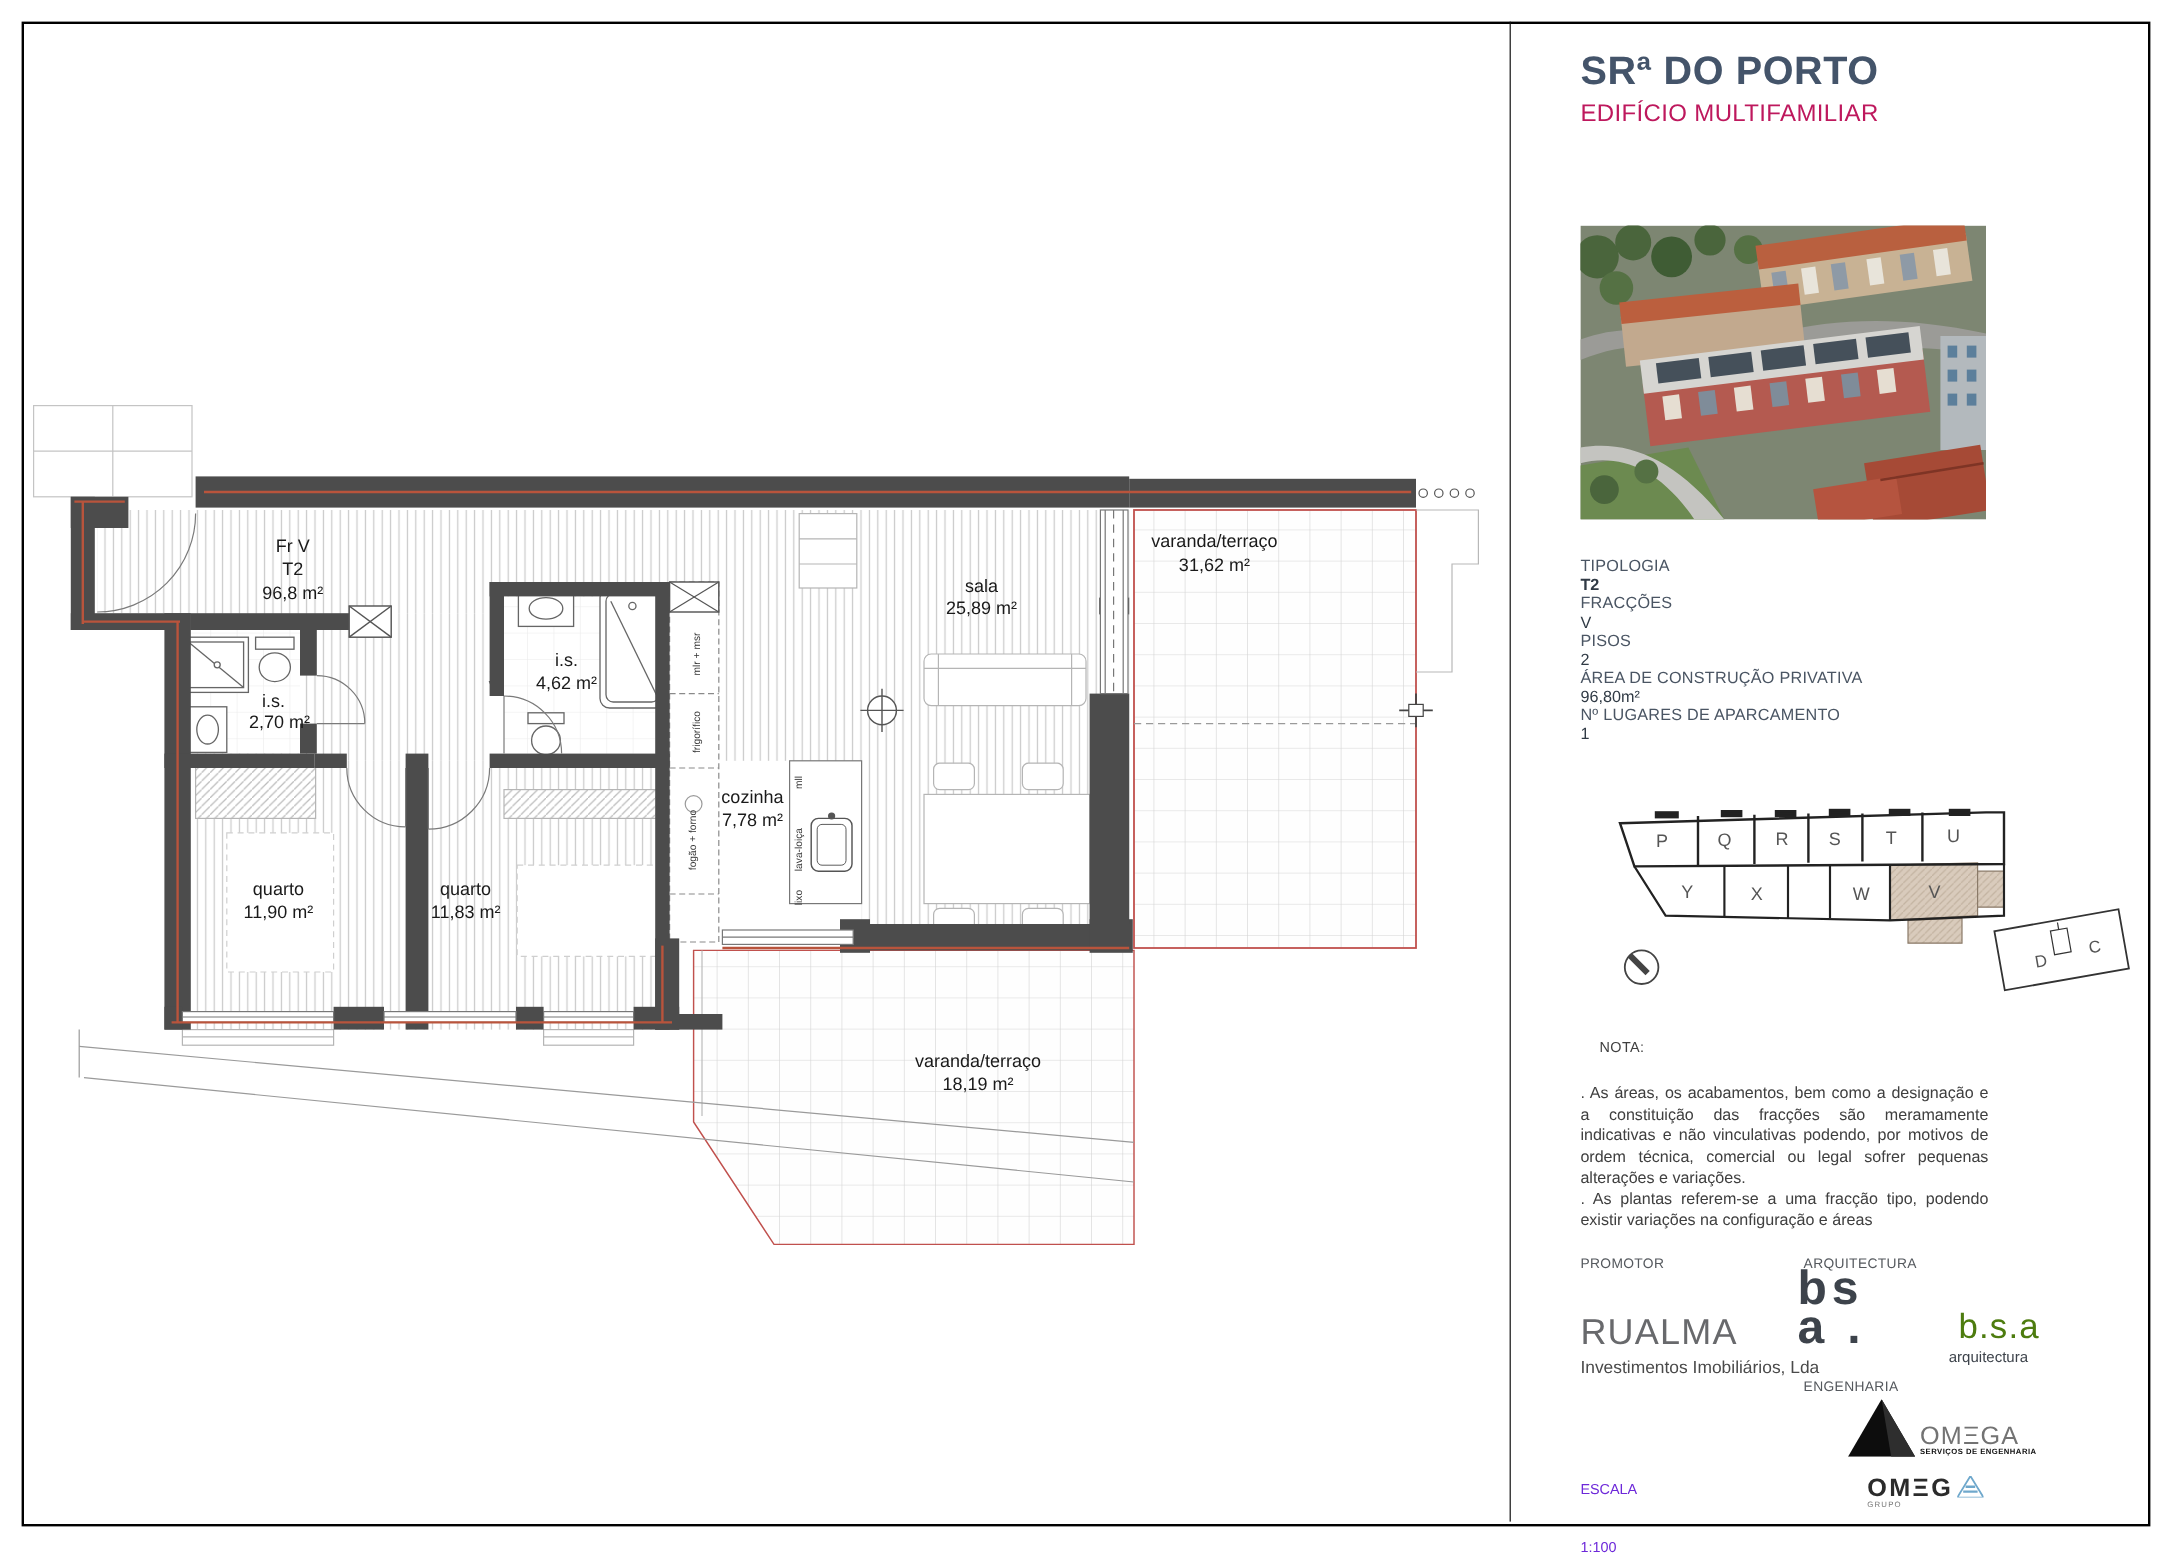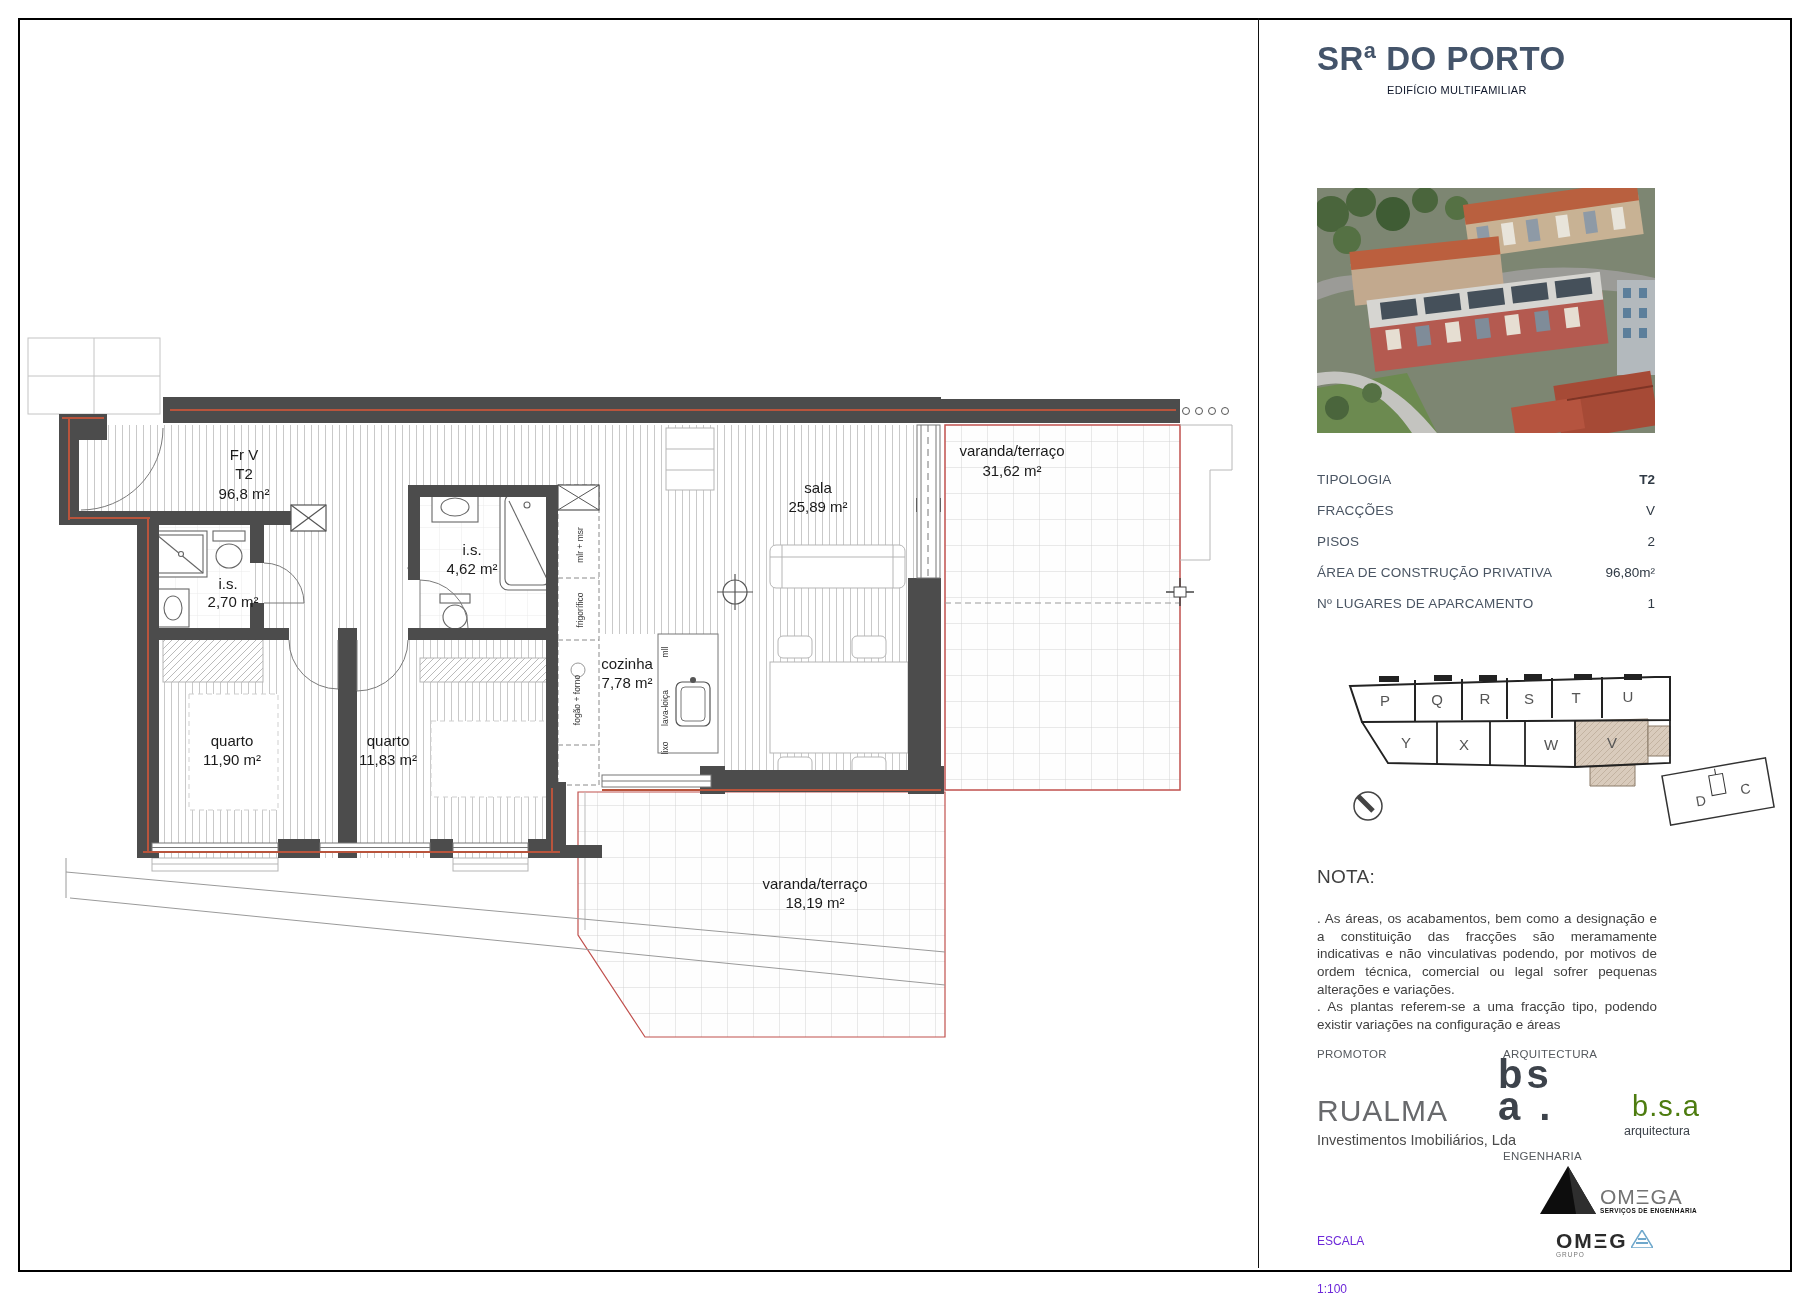--- a/index.html
+++ b/index.html
@@ -4,30 +4,30 @@
 <style>
   html,body{margin:0;padding:0;background:#ffffff;}
   body{width:1813px;height:1299px;position:relative;overflow:hidden;
        font-family:"Liberation Sans","DejaVu Sans",sans-serif;color:#222;}
   .abs{position:absolute;}
   
   .frame{left:18px;top:18px;width:1770px;height:1250px;border:2px solid #000;}
   .divider{left:1258px;top:18px;width:0;height:1250px;border-left:1.5px solid #111;}
   
   .title{left:1317px;top:40px;width:360px;font-size:33px;font-weight:bold;color:#44546A;letter-spacing:.5px;}
-  .subtitle{left:1387px;top:84px;width:360px;font-size:11px;color:#0f172a;letter-spacing:.3px;}
+  .subtitle{left:1317px;top:84px;width:360px;font-size:20px;color:#be185d;letter-spacing:.3px;}
   .photo{left:1317px;top:188px;width:338px;height:245px;}
   .specs{left:1317px;top:464px;width:338px;}
-  .spec-row{display:flex;justify-content:space-between;height:31px;align-items:center;}
+  .spec-row{display:flex;justify-content:space-between;height:31px;flex-direction:column;}
   .spec-row .lbl{font-size:13.5px;color:#4a5563;letter-spacing:.2px;}
   .spec-row .val{font-size:13.5px;color:#303a45;}
   .spec-row .val.b{font-weight:bold;}
   .keyplan{left:1340px;top:664px;width:448px;height:172px;}
   .nota{left:1317px;top:866px;width:340px;color:#3f3f3f;}
-  .nota h4{margin:0 0 22px 0;font-size:19px;font-weight:normal;letter-spacing:.3px;}
+  .nota h4{margin:0 0 22px 16px;font-size:12px;font-weight:normal;letter-spacing:.3px;}
   .nota p{margin:0;font-size:13.4px;line-height:1.32;text-align:justify;}
   .credit-lbl{font-size:11.5px;color:#55595e;letter-spacing:.3px;}
   .rualma{left:1317px;top:1094px;font-size:30px;color:#68696c;letter-spacing:1px;}
   .rualma-sub{left:1317px;top:1132px;font-size:14.5px;color:#4a4a4a;}
   .bsa-mark{left:1498px;top:1058px;font-size:40px;line-height:.8;color:#3d434b;letter-spacing:4px;font-weight:bold;}
   .bsa-name{left:1632px;top:1090px;font-size:29px;color:#4d7c0f;letter-spacing:1px;}
   .bsa-tag{left:1582px;top:1124px;width:108px;text-align:right;font-size:12.5px;color:#3d434b;}
   .omega1{left:1540px;top:1166px;display:flex;align-items:flex-end;gap:4px;}
   .omega1 .word{font-size:21px;font-weight:400;color:#737373;letter-spacing:1px;line-height:1;}
   .omega1 .tag{font-size:6.4px;font-weight:bold;color:#0f0f0f;letter-spacing:.4px;}

